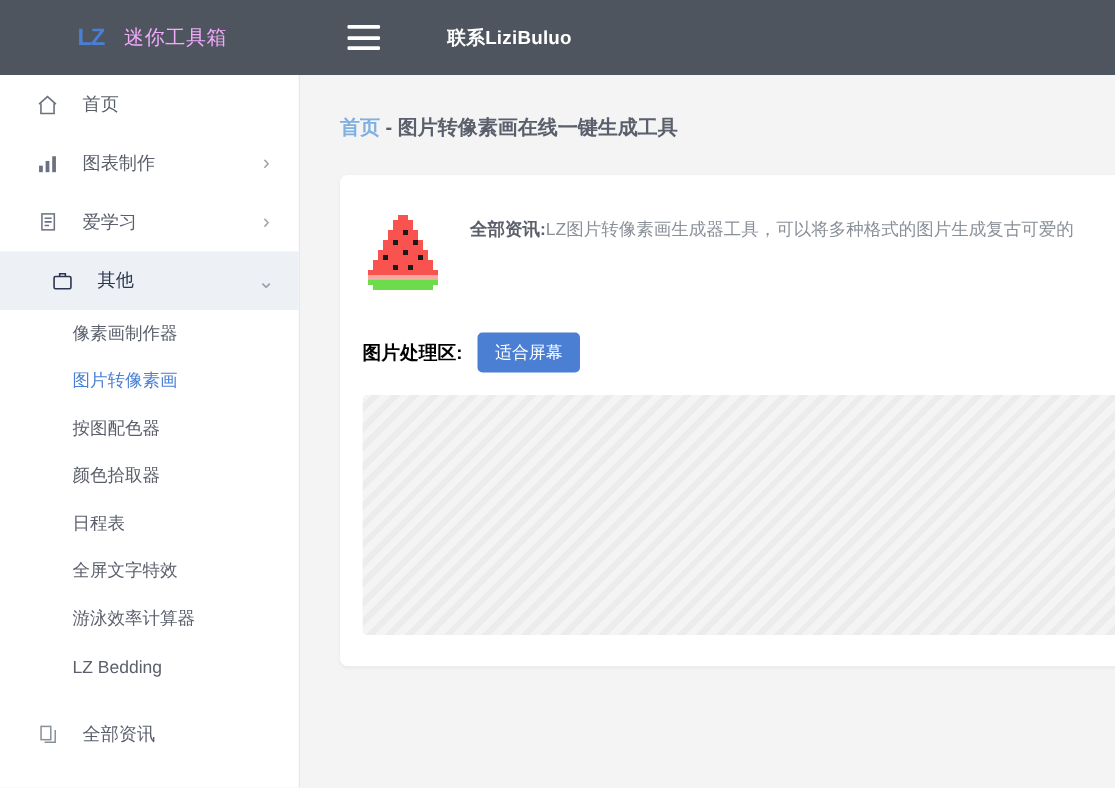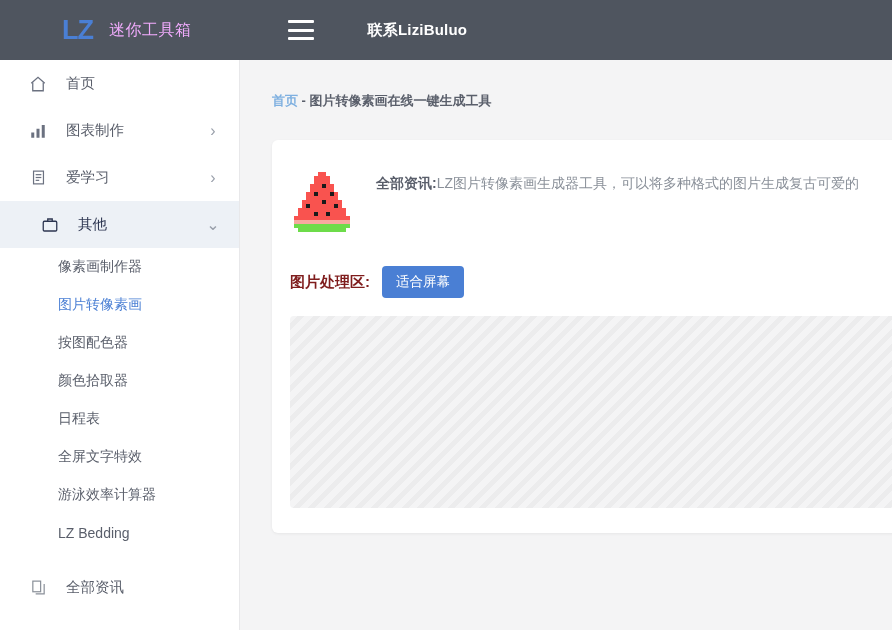--- a/index.html
+++ b/index.html
@@ -17,21 +17,21 @@
     width: 892px; height: 60px;
     background: #4f555f;
     display: flex; align-items: center;
     z-index: 30;
   }
   .brand {
     display: flex; align-items: center;
     margin-left: 62px;
   }
   .brand-logo {
-    font-size: 27px; font-weight: bold; letter-spacing: -1px;
+    font-size: 19px; font-weight: bold; letter-spacing: -1px;
     color: #4a7fd4; line-height: 1;
     font-family: "Liberation Sans", sans-serif;
   }
   .brand-title {
     margin-left: 16px;
     font-size: 16px; color: #f0abfc; letter-spacing: .5px;
   }
   .hamburger {
     margin-left: 96px;
     width: 26px; height: 20px;
@@ -83,21 +83,21 @@
 
   
   .main {
     position: absolute; top: 60px; left: 240px;
     width: 652px; height: 570px;
     background: #f4f4f5;
     overflow: hidden;
   }
   .page-title {
     margin: 32px 0 0 32px;
-    font-size: 13px; font-weight: bold; color: #5a5f6b;
+    font-size: 16px; font-weight: bold; color: #5a5f6b;
     white-space: nowrap;
   }
   .page-title .crumb { color: #7fb0e0; }
 
   .card {
     position: absolute;
     top: 80px; left: 32px;
     width: 640px; height: 393px;
     background: #ffffff;
     border-radius: 6px;
@@ -113,21 +113,21 @@
     margin-left: 22px;
     font-size: 14px; line-height: 30px; color: #8a9099;
     white-space: nowrap;
   }
   .intro-text b { color: #5a5f6b; font-weight: bold; }
 
   .proc-row {
     display: flex; align-items: center;
     margin: 34px 0 0 18px;
   }
-  .proc-label { font-size: 15px; font-weight: bold; color: #7f1d1d; }
+  .proc-label { font-size: 15px; font-weight: bold; color: #000000; }
   .fit-btn {
     margin-left: 12px;
     background: #4a7fd4; color: #fff;
     font-size: 13.5px;
     padding: 7px 14px; border: none; border-radius: 4px;
     cursor: pointer;
   }
   .canvas-area {
     margin: 18px 0 0 18px;
     width: 616px; height: 192px;

